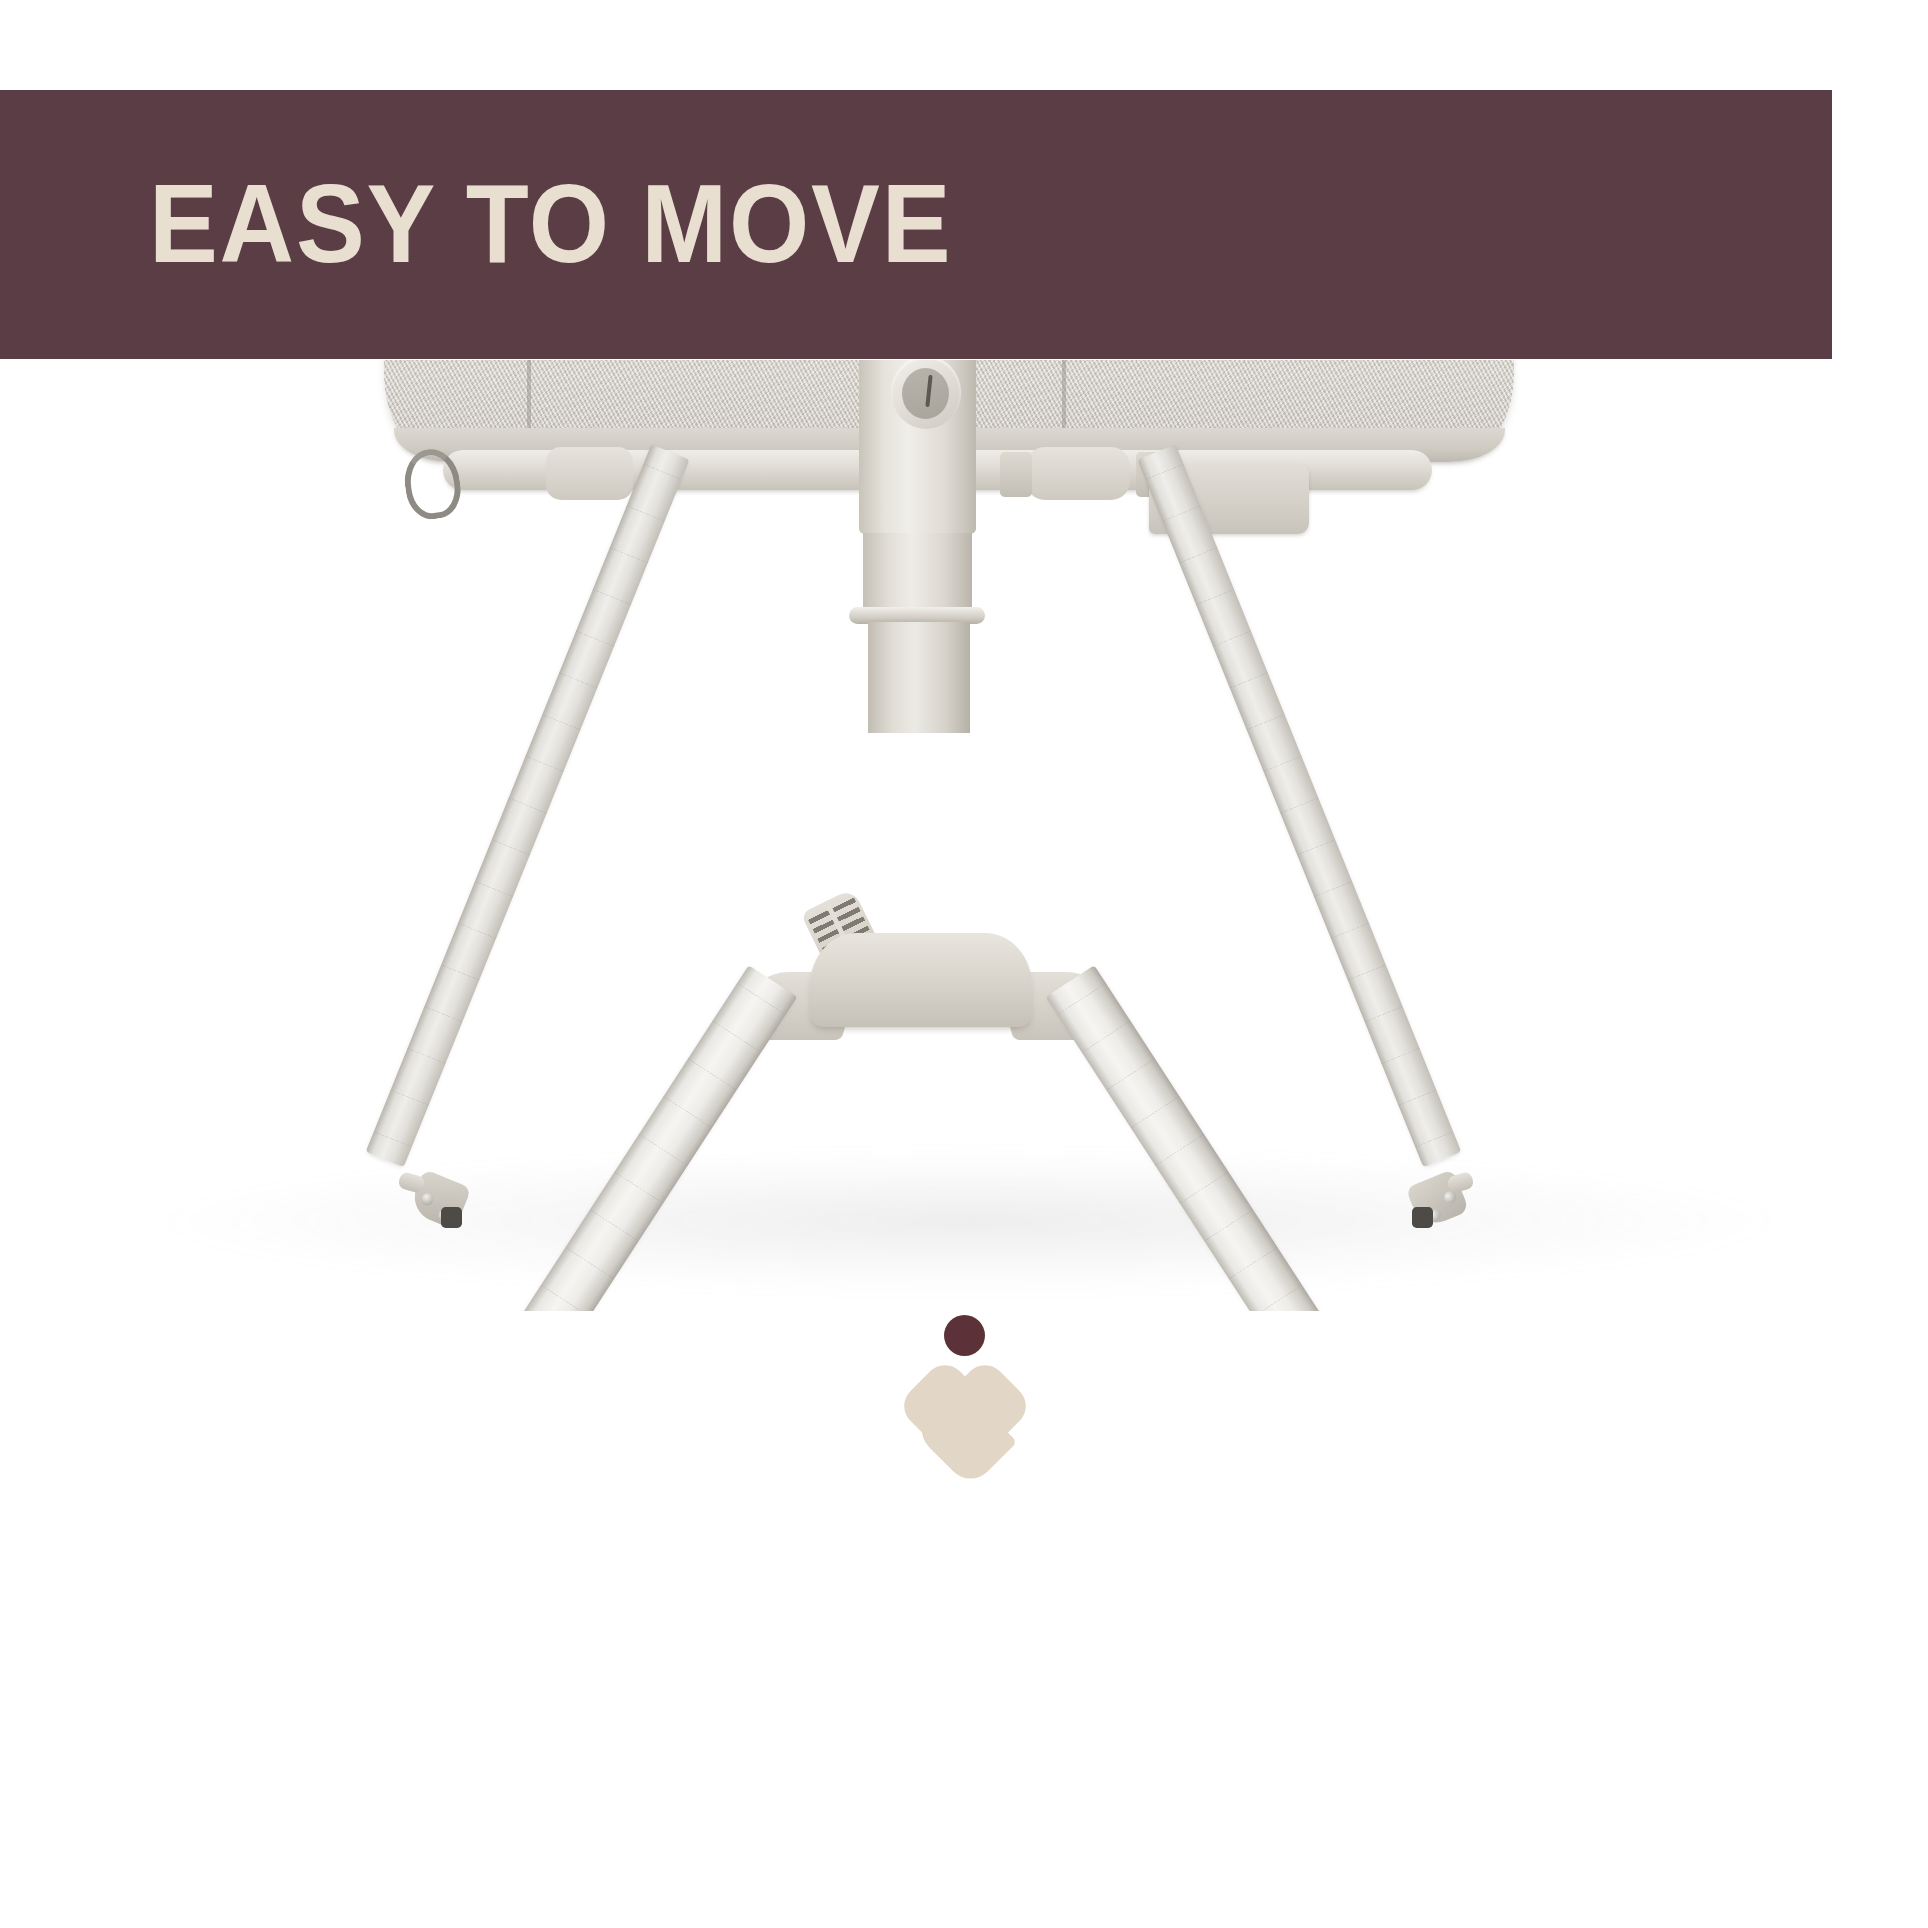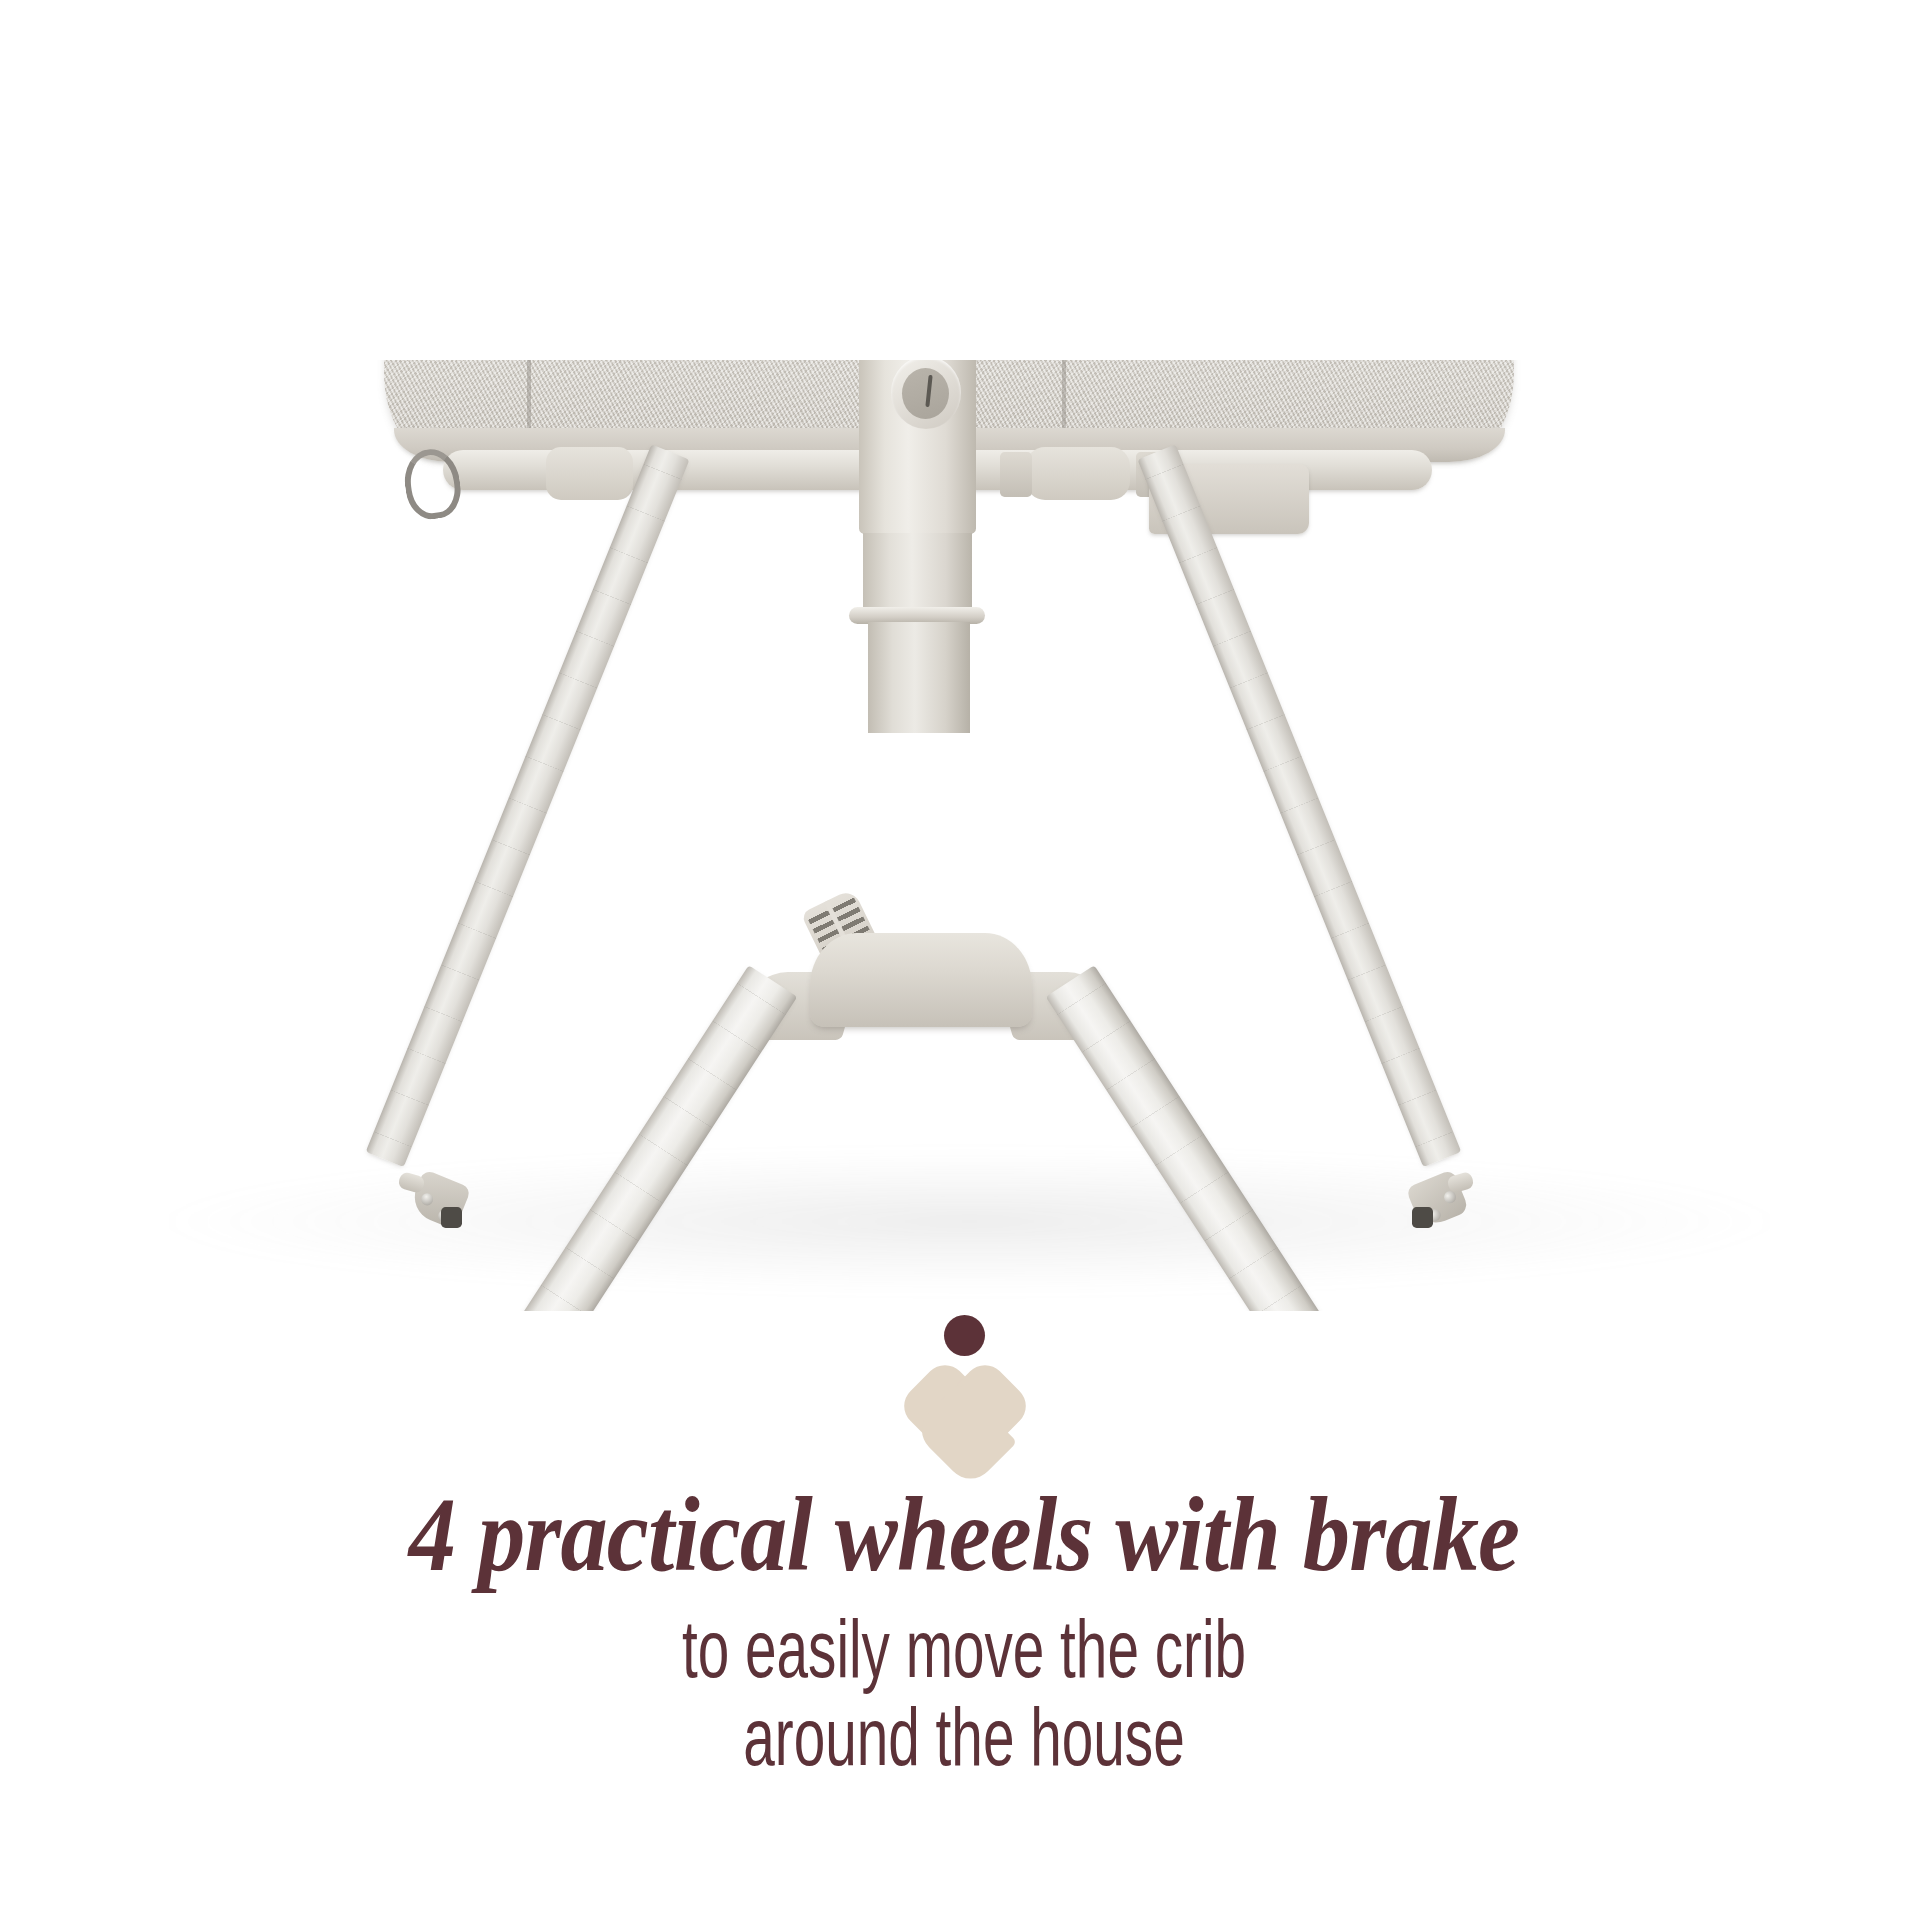--- a/index.html
+++ b/index.html
@@ -232,20 +232,23 @@
     color:#5C3238;
     transform:scaleX(0.70);
   }
   .cap-sub div{white-space:nowrap;}
 </style>
 </head>
 <body>
 
 <div class="canvas">
 
+  <div class="banner">
+    <div class="banner-title">EASY TO MOVE</div>
+  </div>
 
   <div class="photo">
 
     <div class="floor-shadow"></div>
 
     <div class="leg back" style="left:650px;top:92px;width:41px;height:763px;transform:rotate(22deg);">
       <div class="shaft"></div>
         <div class="grain"></div>
     </div>
     <div class="leg back" style="left:1136px;top:92px;width:41px;height:763px;transform:rotate(-22deg);">
@@ -310,22 +313,15 @@
 
   <div class="mark">
     <div class="mark-dot"></div>
     <div class="heart">
       <i class="a"></i>
         <i class="b"></i>
         <u></u>
     </div>
   </div>
 
-  <div class="caption">
-    <div class="cap-head">4 practical wheels with brake</div>
-    <div class="cap-sub">
-      <div>to easily move the crib</div>
-      <div>around the house</div>
-    </div>
-  </div>
 
 </div>
 
 
 </body></html>

